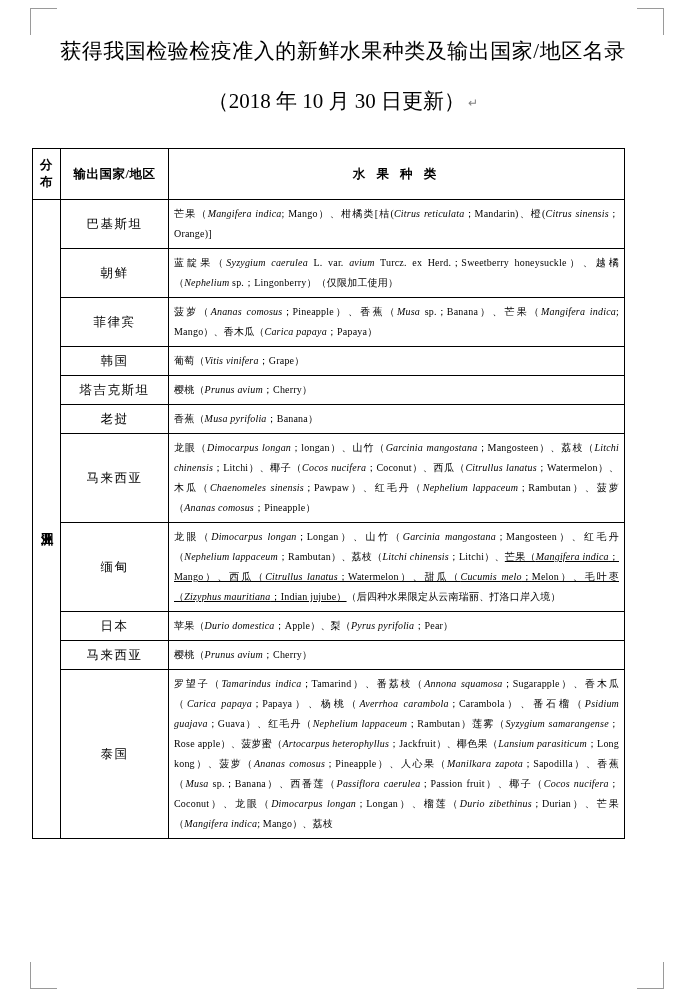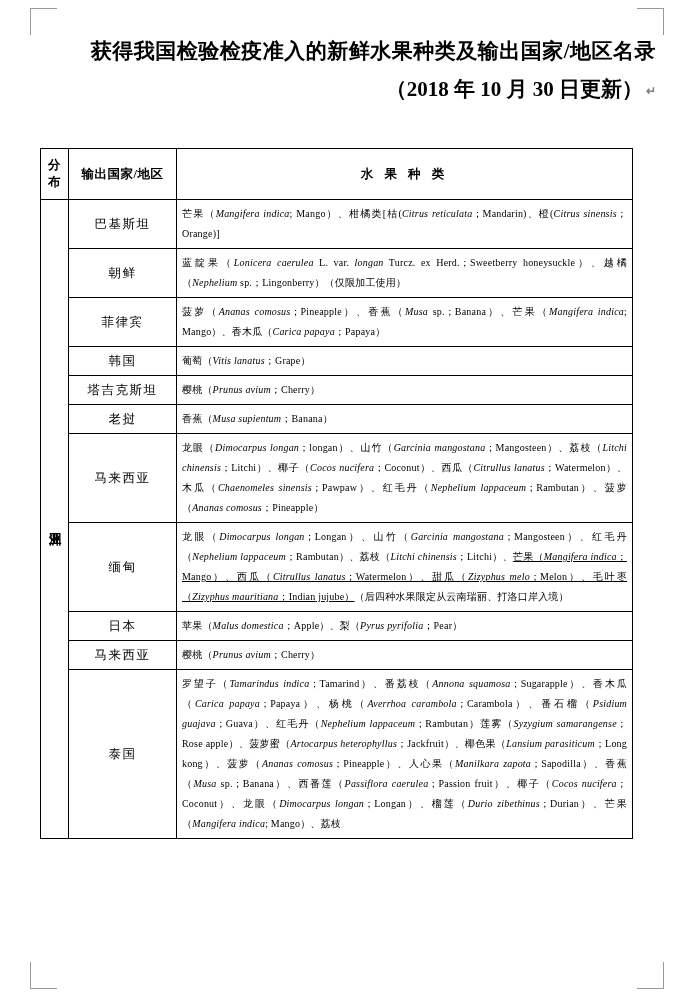--- a/index.html
+++ b/index.html
@@ -32,50 +32,49 @@
     pointer-events: none;
   }
   .corner-tl { left: 30px;  top: 8px;   border-left: 1px solid #9a9a9a; border-top: 1px solid #9a9a9a; }
   .corner-tr { right: 30px; top: 8px;   border-right: 1px solid #9a9a9a; border-top: 1px solid #9a9a9a; }
   .corner-bl { left: 30px;  bottom: 12px; border-left: 1px solid #9a9a9a; border-bottom: 1px solid #9a9a9a; }
   .corner-br { right: 30px; bottom: 12px; border-right: 1px solid #9a9a9a; border-bottom: 1px solid #9a9a9a; }
 
   
   .title-block {
     position: absolute;
-    left: 46px;
+    left: 38px;
     top: 36px;
     width: 610px;
-    text-align: right;
-    font-weight: bold;
+    text-align: center;
   }
   .title-line1 {
     font-size: 21px;
     line-height: 30px;
     letter-spacing: 0.5px;
     white-space: nowrap;
   }
   .title-line2 {
     font-size: 21px;
     line-height: 30px;
-    margin-top: 8px;
+    margin-top: 20px;
     white-space: nowrap;
   }
   .pilcrow {
     font-size: 12px;
     color: #808080;
     vertical-align: middle;
     margin-left: 3px;
     font-family: "Liberation Sans", sans-serif;
   }
 
   
   .fruit-table {
     position: absolute;
-    left: 40px;
+    left: 32px;
     top: 148px;
     width: 592px;
     border-collapse: collapse;
     table-layout: fixed;
     padding-left: 23px;
   }
   .fruit-table td, .fruit-table th {
     border: 1px solid #000000;
     vertical-align: middle;
     padding: 4px 5px;
@@ -162,49 +161,49 @@
     </thead>
     <tbody>
 
     <tr>
           <td class="region-cell" rowspan="11"><span class="vert">亚洲</span></td>
           <td class="country-cell">巴基斯坦</td>
           <td class="fruit-cell">芒果（<i>Mangifera indica</i>; Mango）、柑橘类[桔(<i>Citrus reticulata</i>；Mandarin)、橙(<i>Citrus sinensis</i>；Orange)]</td>
         </tr>
         <tr>
           <td class="country-cell">朝鲜</td>
-          <td class="fruit-cell">蓝靛果（<i>Lonicera caerulea</i> L. var. <i>longan</i> Turcz. ex Herd.；Sweetberry honeysuckle）、越橘（<i>Nephelium</i> sp.；Lingonberry）（仅限加工使用）</td>
+          <td class="fruit-cell">蓝靛果（<i>Syzygium caerulea</i> L. var. <i>avium</i> Turcz. ex Herd.；Sweetberry honeysuckle）、越橘（<i>Nephelium</i> sp.；Lingonberry）（仅限加工使用）</td>
         </tr>
         <tr>
           <td class="country-cell">菲律宾</td>
           <td class="fruit-cell">菠萝（<i>Ananas comosus</i>；Pineapple）、香蕉（<i>Musa</i> sp.；Banana）、芒果（<i>Mangifera indica</i>; Mango）、香木瓜（<i>Carica papaya</i>；Papaya）</td>
         </tr>
         <tr>
           <td class="country-cell">韩国</td>
-          <td class="fruit-cell">葡萄（<i>Vitis lanatus</i>；Grape）</td>
+          <td class="fruit-cell">葡萄（<i>Vitis vinifera</i>；Grape）</td>
         </tr>
         <tr>
           <td class="country-cell">塔吉克斯坦</td>
           <td class="fruit-cell">樱桃（<i>Prunus avium</i>；Cherry）</td>
         </tr>
         <tr>
           <td class="country-cell">老挝</td>
-          <td class="fruit-cell">香蕉（<i>Musa supientum</i>；Banana）</td>
+          <td class="fruit-cell">香蕉（<i>Musa pyrifolia</i>；Banana）</td>
         </tr>
         <tr>
           <td class="country-cell">马来西亚</td>
           <td class="fruit-cell">龙眼（<i>Dimocarpus longan</i>；longan）、山竹（<i>Garcinia mangostana</i>；Mangosteen）、荔枝（<i>Litchi chinensis</i>；Litchi）、椰子（<i>Cocos nucifera</i>；Coconut）、西瓜（<i>Citrullus lanatus</i>；Watermelon）、木瓜（<i>Chaenomeles sinensis</i>；Pawpaw）、红毛丹（<i>Nephelium lappaceum</i>；Rambutan）、菠萝（<i>Ananas comosus</i>；Pineapple）</td>
         </tr>
         <tr>
           <td class="country-cell">缅甸</td>
-          <td class="fruit-cell">龙眼（<i>Dimocarpus longan</i>；Longan）、山竹（<i>Garcinia mangostana</i>；Mangosteen）、红毛丹（<i>Nephelium lappaceum</i>；Rambutan）、荔枝（<i>Litchi chinensis</i>；Litchi）、<span class="u">芒果（<i>Mangifera indica</i>；Mango）、西瓜（<i>Citrullus lanatus</i>；Watermelon）、甜瓜（<i>Zizyphus melo</i>；Melon）、毛叶枣（<i>Zizyphus mauritiana</i>；Indian jujube）</span>（后四种水果限定从云南瑞丽、打洛口岸入境）</td>
+          <td class="fruit-cell">龙眼（<i>Dimocarpus longan</i>；Longan）、山竹（<i>Garcinia mangostana</i>；Mangosteen）、红毛丹（<i>Nephelium lappaceum</i>；Rambutan）、荔枝（<i>Litchi chinensis</i>；Litchi）、<span class="u">芒果（<i>Mangifera indica</i>；Mango）、西瓜（<i>Citrullus lanatus</i>；Watermelon）、甜瓜（<i>Cucumis melo</i>；Melon）、毛叶枣（<i>Zizyphus mauritiana</i>；Indian jujube）</span>（后四种水果限定从云南瑞丽、打洛口岸入境）</td>
         </tr>
         <tr>
           <td class="country-cell">日本</td>
-          <td class="fruit-cell">苹果（<i>Malus domestica</i>；Apple）、梨（<i>Pyrus pyrifolia</i>；Pear）</td>
+          <td class="fruit-cell">苹果（<i>Durio domestica</i>；Apple）、梨（<i>Pyrus pyrifolia</i>；Pear）</td>
         </tr>
         <tr>
           <td class="country-cell">马来西亚</td>
           <td class="fruit-cell">樱桃（<i>Prunus avium</i>；Cherry）</td>
         </tr>
         <tr>
           <td class="country-cell">泰国</td>
           <td class="fruit-cell">罗望子（<i>Tamarindus indica</i>；Tamarind）、番荔枝（<i>Annona squamosa</i>；Sugarapple）、香木瓜（<i>Carica papaya</i>；Papaya）、杨桃（<i>Averrhoa carambola</i>；Carambola）、番石榴（<i>Psidium guajava</i>；Guava）、红毛丹（<i>Nephelium lappaceum</i>；Rambutan）莲雾（<i>Syzygium samarangense</i>；Rose apple）、菠萝蜜（<i>Artocarpus heterophyllus</i>；Jackfruit）、椰色果（<i>Lansium parasiticum</i>；Long kong）、菠萝（<i>Ananas comosus</i>；Pineapple）、人心果（<i>Manilkara zapota</i>；Sapodilla）、香蕉（<i>Musa</i> sp.；Banana）、西番莲（<i>Passiflora caerulea</i>；Passion fruit）、椰子（<i>Cocos nucifera</i>；Coconut）、龙眼（<i>Dimocarpus longan</i>；Longan）、榴莲（<i>Durio zibethinus</i>；Durian）、芒果（<i>Mangifera indica</i>; Mango）、荔枝</td>
         </tr>
       </tbody>

